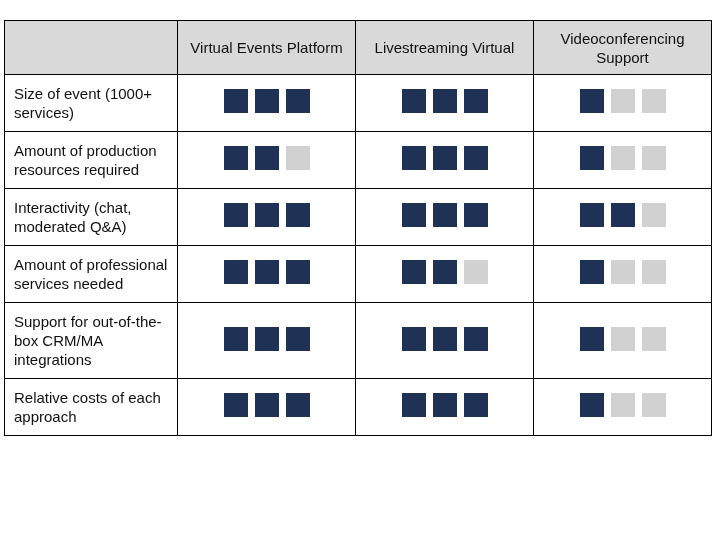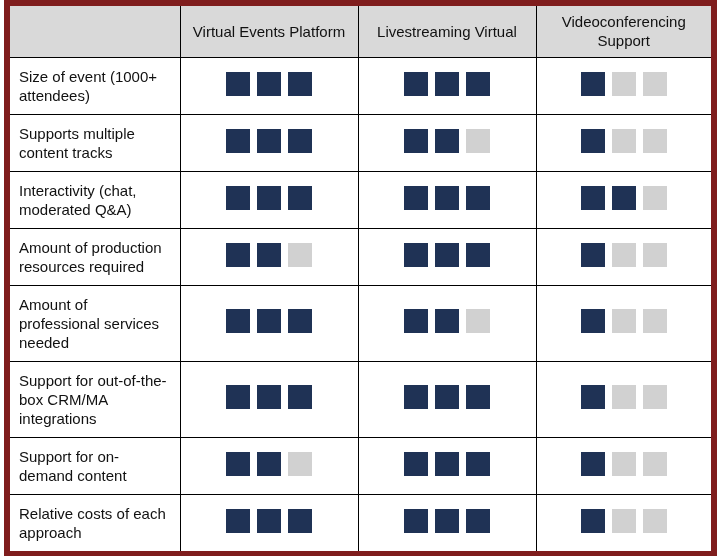--- a/index.html
+++ b/index.html
@@ -4,25 +4,25 @@
 <style>
   * { box-sizing: border-box; margin: 0; padding: 0; }
   html, body {
     width: 717px; height: 556px;
     background: #ffffff;
     font-family: "Liberation Sans", sans-serif;
     overflow: hidden;
   }
   .comparison-table {
     position: absolute;
-    left: 4px; top: 0;
+    left: 4px; top: 20px;
     width: 708px;
     border-collapse: collapse;
     table-layout: fixed;
-    border: 6px solid #7f1d1d;
+    border: 1px solid #7f1d1d;
   }
   .comparison-table col.label-col   { width: 173px; }
   .comparison-table col.rating-col  { width: 178px; }
   .comparison-table th, .comparison-table td {
     border: 1.5px solid #000000;
   }
   .comparison-table thead th {
     background: #d9d9d9;
     height: 54px;
     font-size: 15px;
@@ -72,48 +72,48 @@
   <thead>
     <tr>
       <th class="corner"></th>
       <th>Virtual Events Platform</th>
       <th>Livestreaming Virtual</th>
       <th>Videoconferencing Support</th>
     </tr>
   </thead>
   <tbody id="table-body">
       <tr>
-        <td class="feature-label">Size of event (1000+ attendees)</td>
+        <td class="feature-label">Size of event (1000+ services)</td>
         <td class="rating-cell"><span class="squares">
             <span class="sq filled"></span>
             <span class="sq filled"></span>
             <span class="sq filled"></span>
           </span></td>
         <td class="rating-cell"><span class="squares">
             <span class="sq filled"></span>
             <span class="sq filled"></span>
             <span class="sq filled"></span>
           </span></td>
         <td class="rating-cell"><span class="squares">
             <span class="sq filled"></span>
             <span class="sq empty"></span>
             <span class="sq empty"></span>
           </span></td>
       </tr>
       <tr>
-        <td class="feature-label">Supports multiple content tracks</td>
+        <td class="feature-label">Amount of production resources required</td>
+        <td class="rating-cell"><span class="squares">
+            <span class="sq filled"></span>
+            <span class="sq filled"></span>
+            <span class="sq empty"></span>
+          </span></td>
         <td class="rating-cell"><span class="squares">
             <span class="sq filled"></span>
             <span class="sq filled"></span>
             <span class="sq filled"></span>
-          </span></td>
-        <td class="rating-cell"><span class="squares">
-            <span class="sq filled"></span>
-            <span class="sq filled"></span>
-            <span class="sq empty"></span>
           </span></td>
         <td class="rating-cell"><span class="squares">
             <span class="sq filled"></span>
             <span class="sq empty"></span>
             <span class="sq empty"></span>
           </span></td>
       </tr>
       <tr>
         <td class="feature-label">Interactivity (chat, moderated Q&amp;A)</td>
         <td class="rating-cell"><span class="squares">
@@ -122,38 +122,20 @@
             <span class="sq filled"></span>
           </span></td>
         <td class="rating-cell"><span class="squares">
             <span class="sq filled"></span>
             <span class="sq filled"></span>
             <span class="sq filled"></span>
           </span></td>
         <td class="rating-cell"><span class="squares">
             <span class="sq filled"></span>
             <span class="sq filled"></span>
-            <span class="sq empty"></span>
-          </span></td>
-      </tr>
-      <tr>
-        <td class="feature-label">Amount of production resources required</td>
-        <td class="rating-cell"><span class="squares">
-            <span class="sq filled"></span>
-            <span class="sq filled"></span>
-            <span class="sq empty"></span>
-          </span></td>
-        <td class="rating-cell"><span class="squares">
-            <span class="sq filled"></span>
-            <span class="sq filled"></span>
-            <span class="sq filled"></span>
-          </span></td>
-        <td class="rating-cell"><span class="squares">
-            <span class="sq filled"></span>
-            <span class="sq empty"></span>
             <span class="sq empty"></span>
           </span></td>
       </tr>
       <tr>
         <td class="feature-label">Amount of professional services needed</td>
         <td class="rating-cell"><span class="squares">
             <span class="sq filled"></span>
             <span class="sq filled"></span>
             <span class="sq filled"></span>
           </span></td>
@@ -180,38 +162,20 @@
             <span class="sq filled"></span>
             <span class="sq filled"></span>
           </span></td>
         <td class="rating-cell"><span class="squares">
             <span class="sq filled"></span>
             <span class="sq empty"></span>
             <span class="sq empty"></span>
           </span></td>
       </tr>
       <tr>
-        <td class="feature-label">Support for on-demand content</td>
-        <td class="rating-cell"><span class="squares">
-            <span class="sq filled"></span>
-            <span class="sq filled"></span>
-            <span class="sq empty"></span>
-          </span></td>
-        <td class="rating-cell"><span class="squares">
-            <span class="sq filled"></span>
-            <span class="sq filled"></span>
-            <span class="sq filled"></span>
-          </span></td>
-        <td class="rating-cell"><span class="squares">
-            <span class="sq filled"></span>
-            <span class="sq empty"></span>
-            <span class="sq empty"></span>
-          </span></td>
-      </tr>
-      <tr>
         <td class="feature-label">Relative costs of each approach</td>
         <td class="rating-cell"><span class="squares">
             <span class="sq filled"></span>
             <span class="sq filled"></span>
             <span class="sq filled"></span>
           </span></td>
         <td class="rating-cell"><span class="squares">
             <span class="sq filled"></span>
             <span class="sq filled"></span>
             <span class="sq filled"></span>

